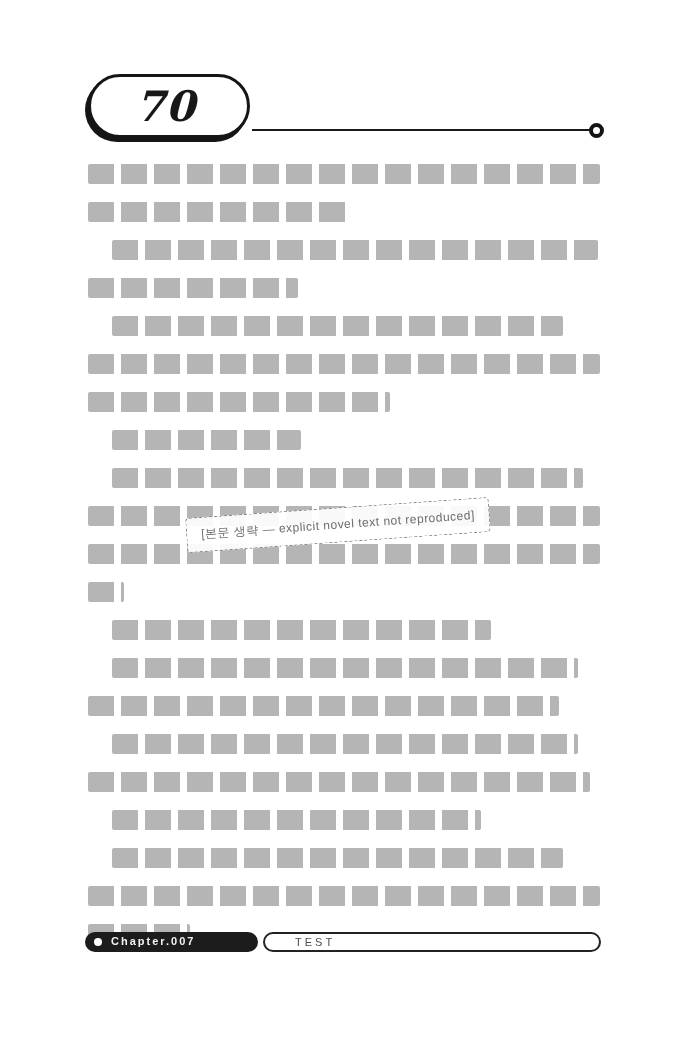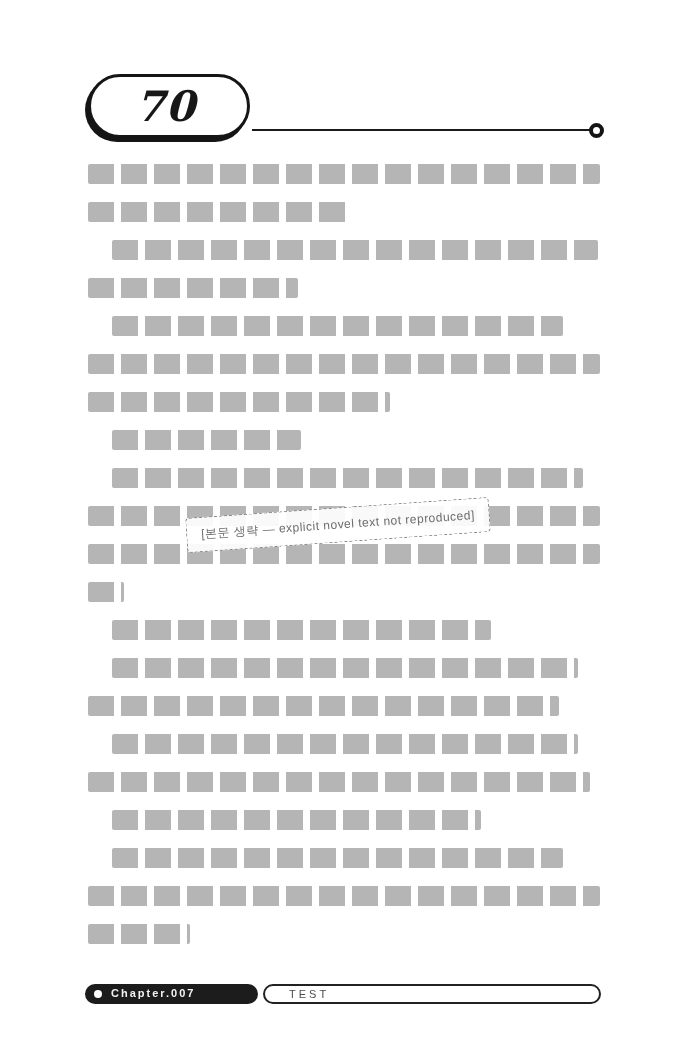--- a/index.html
+++ b/index.html
@@ -93,21 +93,21 @@
     border-radius: 4px;
     padding: 8px 14px;
     font-family: "Liberation Sans", sans-serif;
     font-size: 12px;
     color: #6d6d6d;
     letter-spacing: 0.5px;
     white-space: nowrap;
   }
 
   
-  .footer { position: absolute; left: 0; top: 980px; width: 676px; height: 40px; }
+  .footer { position: absolute; left: 0; top: 928px; width: 676px; height: 40px; }
 
   .chapter-badge {
     position: absolute;
     left: 85px; top: 4px;
     width: 173px; height: 20px;
     background: #1c1c1c;
     border-radius: 11px;
     display: flex;
     align-items: center;
     gap: 9px;
@@ -133,21 +133,21 @@
 
   .section-badge {
     position: absolute;
     left: 263px; top: 4px;
     width: 338px; height: 20px;
     background: #ffffff;
     border: 2px solid #222222;
     border-radius: 10px;
     display: flex;
     align-items: center;
-    padding-left: 24px;
+    padding-left: 30px;
   }
 
   .section-label {
     font-family: "Liberation Sans", sans-serif;
     font-size: 11px;
     color: #4d4d4d;
     letter-spacing: 3px;
     line-height: 1;
   }
 </style>

